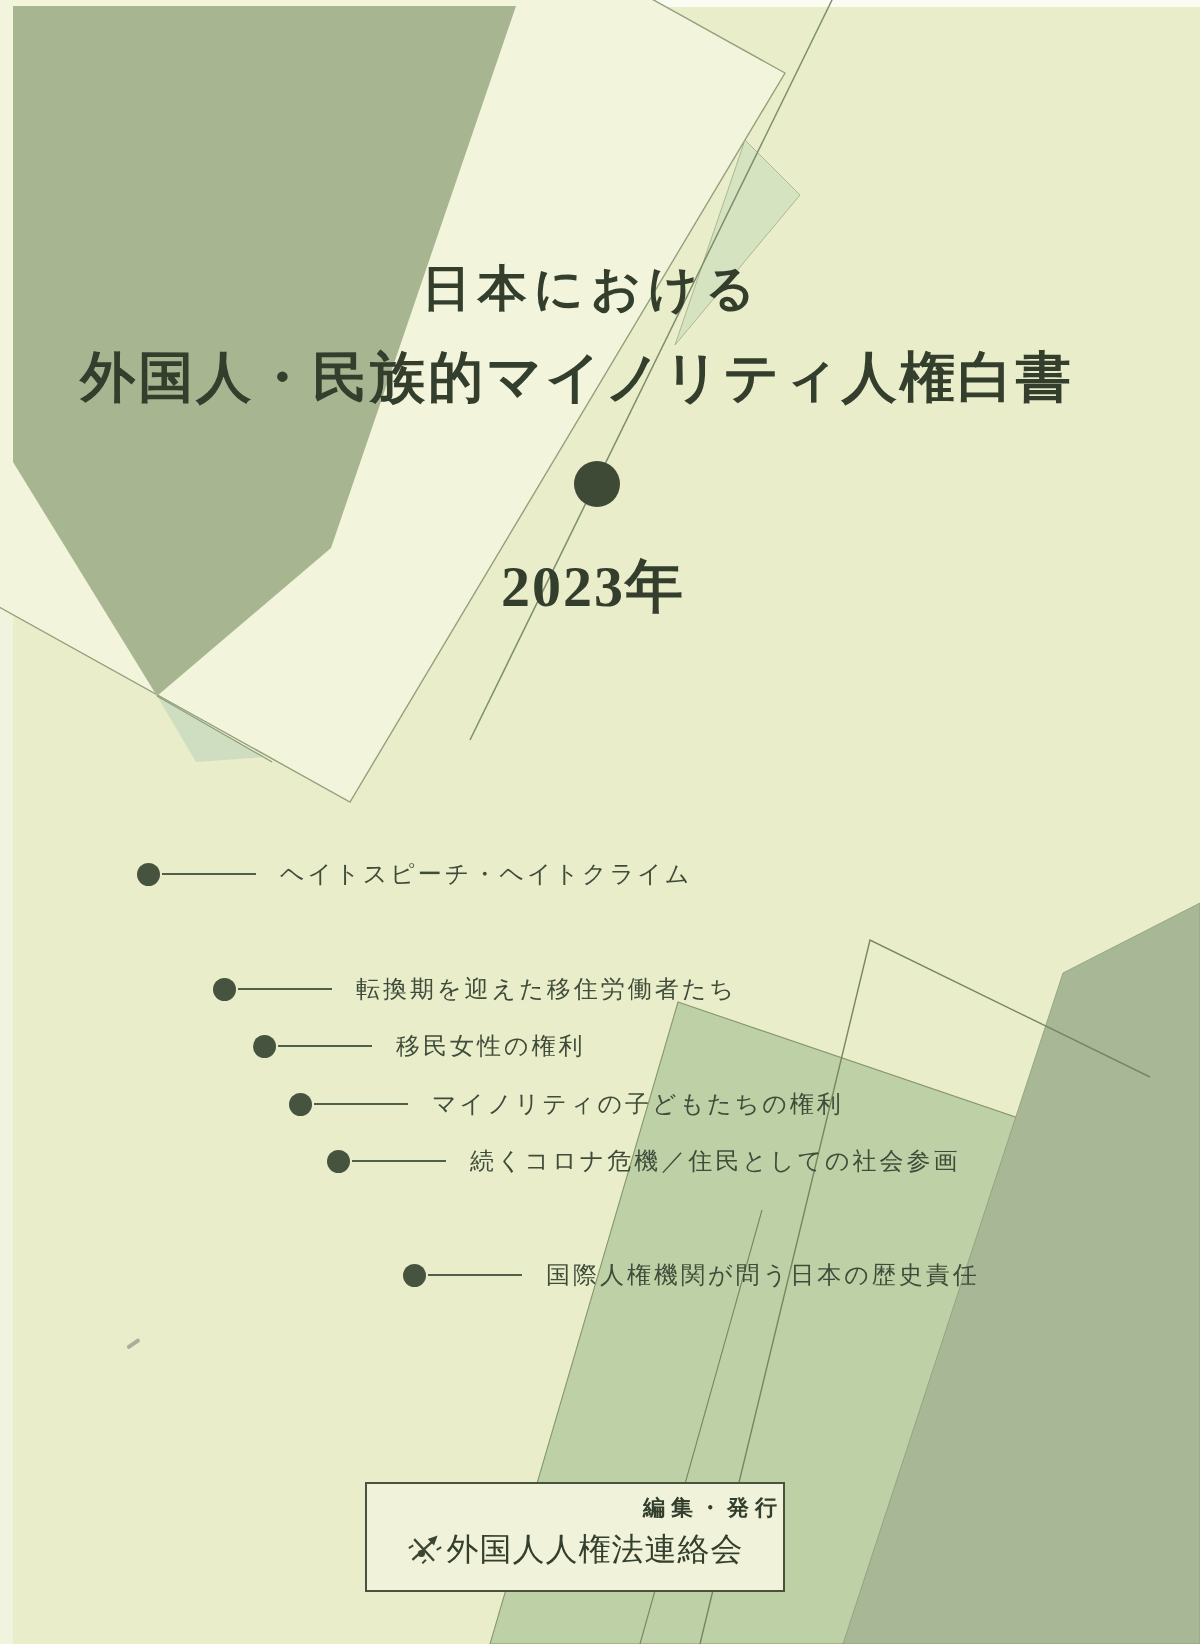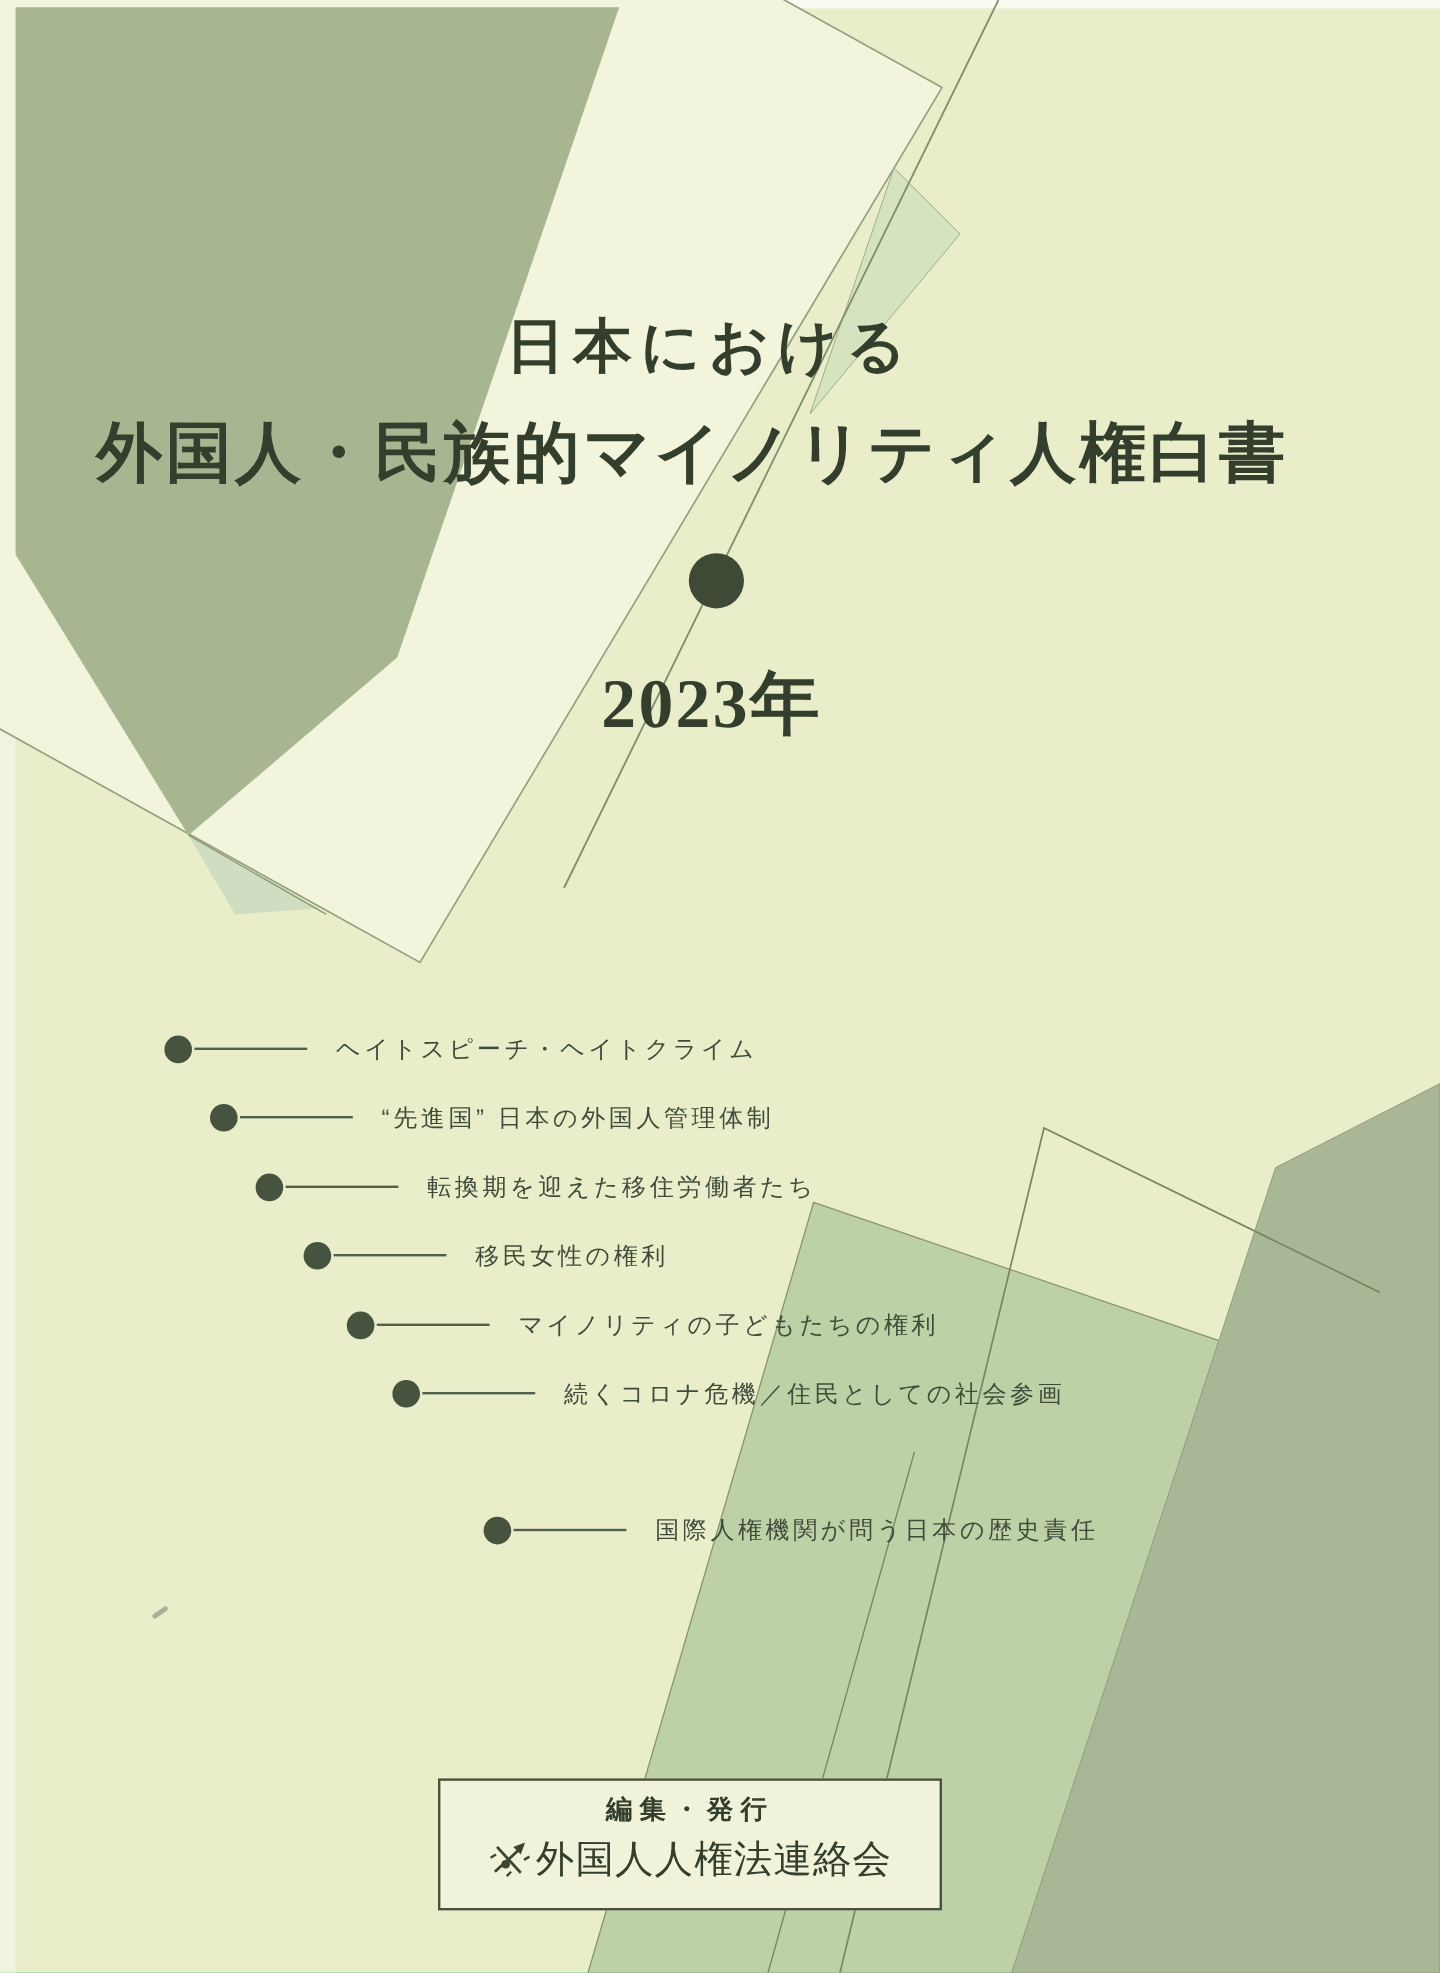--- a/index.html
+++ b/index.html
@@ -29,32 +29,32 @@
   }
   .topic .bullet{
     width:23px;height:23px;border-radius:50%;
     background:#46533e;flex:0 0 auto;
   }
   .topic .leader{
     width:94px;height:2px;background:#51604a;
     margin-left:2px;margin-right:24px;flex:0 0 auto;
   }
   .topic .label{
-    font-size:20px;letter-spacing:3px;color:#3f4c3a;font-weight:500;
+    font-size:24px;letter-spacing:3px;color:#3f4c3a;font-weight:500;
   }
   #pubbox{
     left:365px;top:1482px;width:420px;height:110px;
     background:#f0f3d9;border:2px solid #49523d;
     box-sizing:border-box;text-align:center;
   }
   #publabel{
     margin-top:13px;
     font-family:Liberation Sans, sans-serif;
     font-size:22px;font-weight:bold;letter-spacing:6px;
-    color:#333e2d;line-height:1;
+    color:#333e2d;line-height:1;text-align:right;
   }
   #puborg{
     margin-top:12px;
     display:flex;align-items:center;justify-content:center;
     color:#333e2d;font-size:32px;line-height:1;letter-spacing:1px;
   }
   #puborg svg{margin-right:4px;}
 </style>
 </head>
 <body>
@@ -90,25 +90,20 @@
 
   <div id="title1" class="abs title-line">日本における</div>
   <div id="title2" class="abs title-line">外国人・民族的マイノリティ人権白書</div>
   <div id="year" class="abs">2023年</div>
 
   <div class="abs topic" style="left:137px;top:860px;">
     <span class="bullet"></span>
     <span class="leader"></span>
     <span class="label">ヘイトスピーチ・ヘイトクライム</span>
   </div>
-  <div class="abs topic" style="left:175px;top:917px;">
-    <span class="bullet"></span>
-    <span class="leader"></span>
-    <span class="label">“先進国” 日本の外国人管理体制</span>
-  </div>
   <div class="abs topic" style="left:213px;top:975px;">
     <span class="bullet"></span>
     <span class="leader"></span>
     <span class="label">転換期を迎えた移住労働者たち</span>
   </div>
   <div class="abs topic" style="left:253px;top:1032px;align-items:center;">
     <span class="bullet"></span>
     <span class="leader"></span>
     <span class="label">移民女性の権利</span>
   </div>

